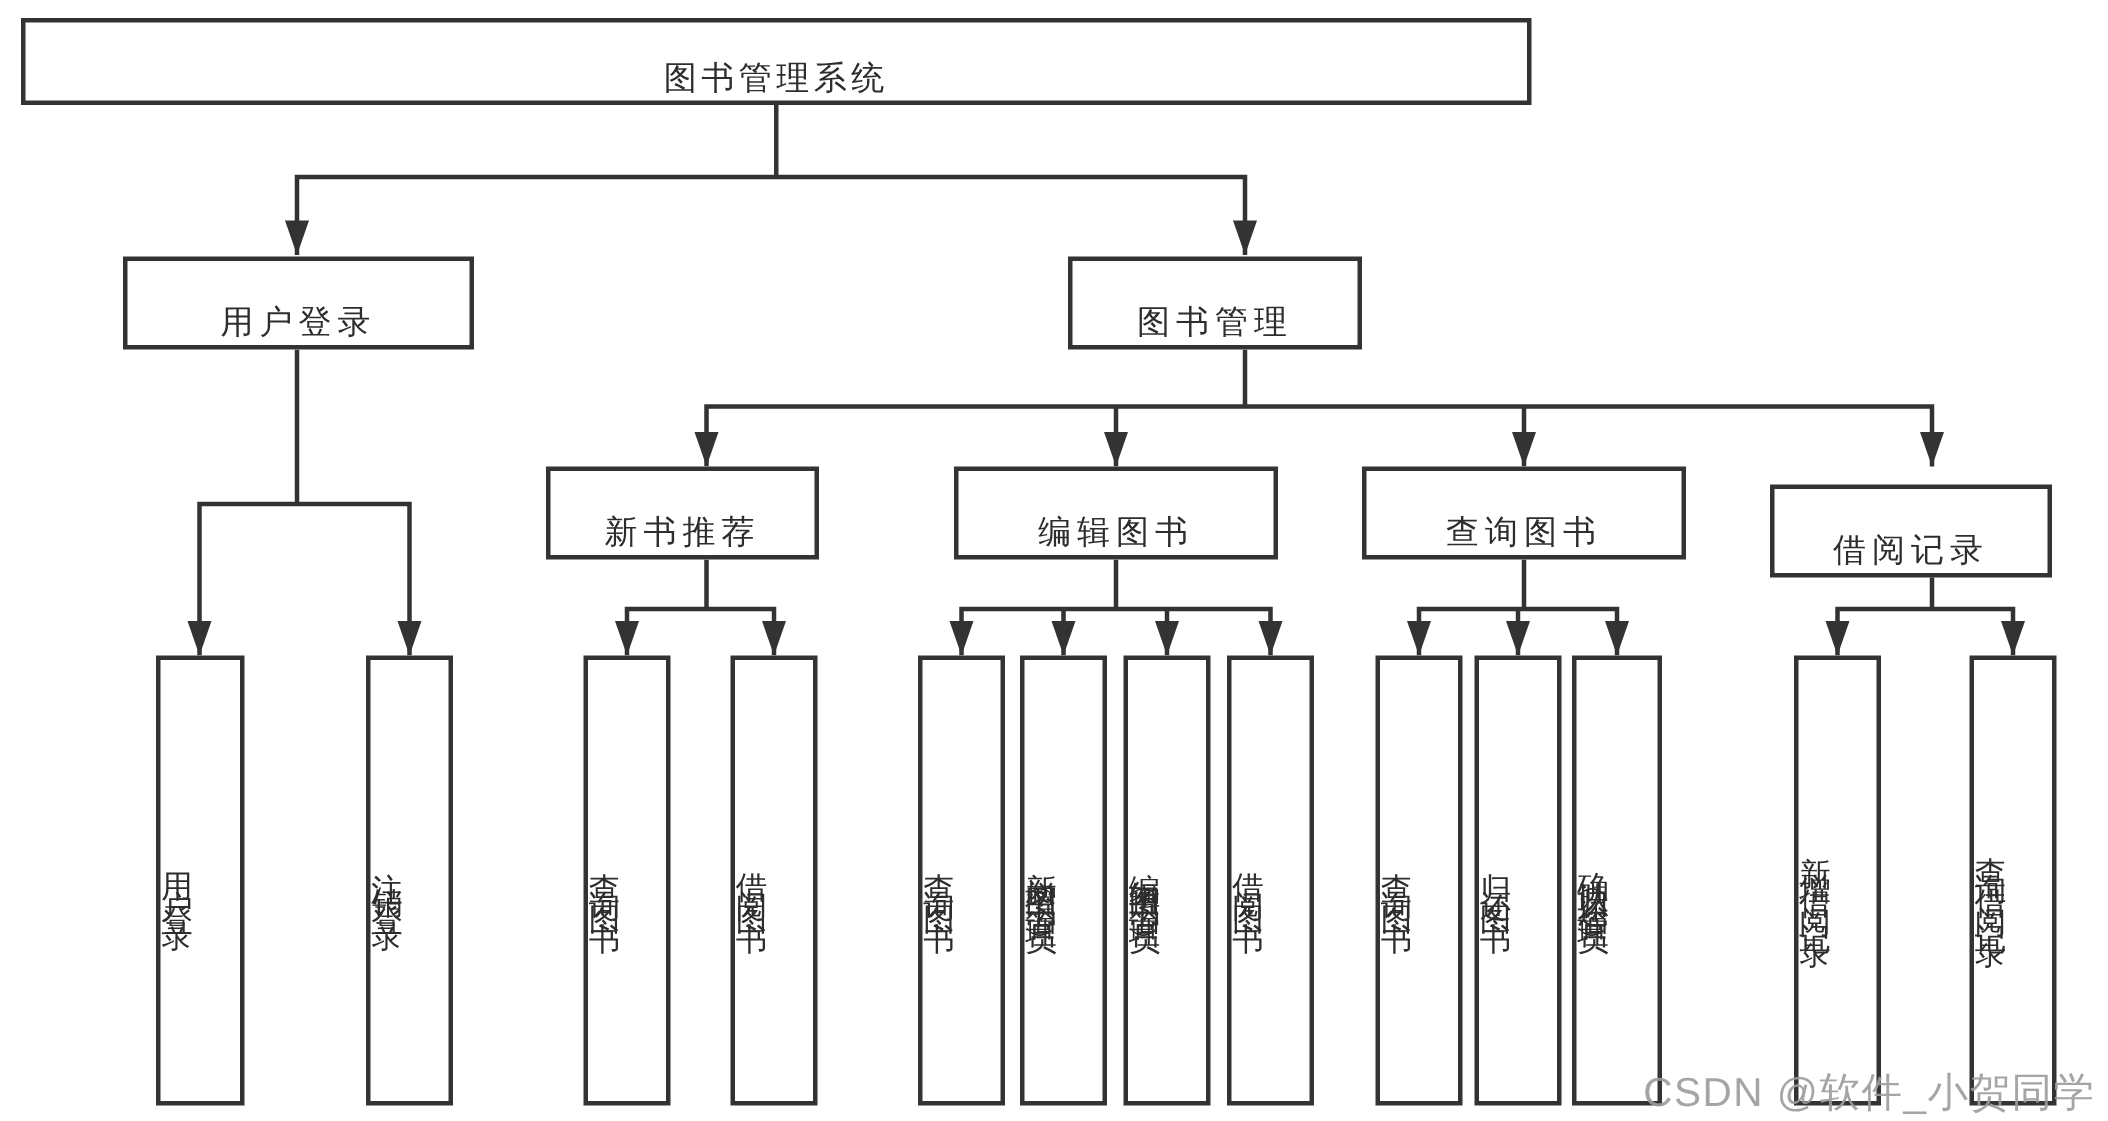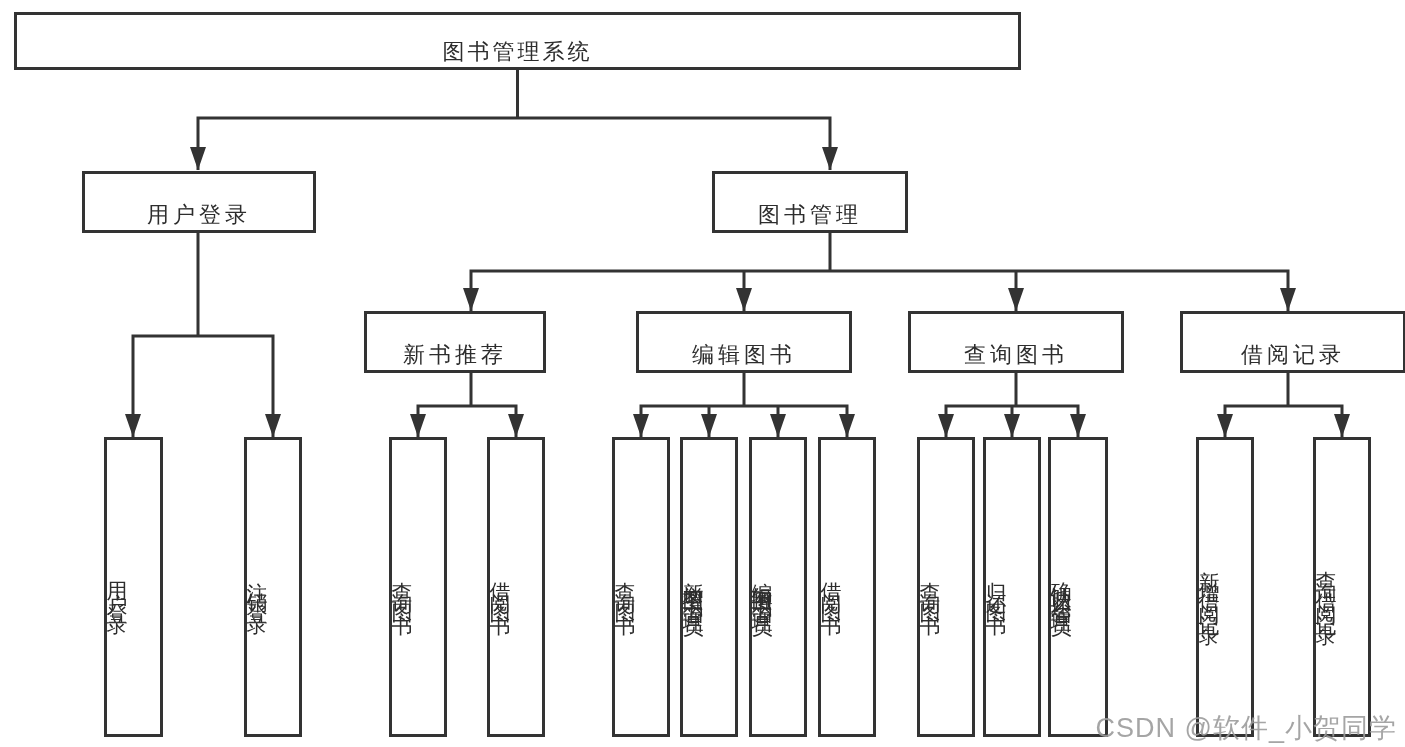--- a/index.html
+++ b/index.html
@@ -99,21 +99,21 @@
 
 <div class="box h-box" style="left:364px;top:311px;width:182px;height:62px">
   <span>新书推荐</span>
 </div>
 <div class="box h-box" style="left:636px;top:311px;width:216px;height:62px">
   <span>编辑图书</span>
 </div>
 <div class="box h-box" style="left:908px;top:311px;width:216px;height:62px">
   <span>查询图书</span>
 </div>
-<div class="box h-box" style="left:1180px;top:311px;width:226px;height:62px">
+<div class="box h-box" style="left:1180px;top:323px;width:188px;height:62px">
   <span>借阅记录</span>
 </div>
 
 <div class="box v-box" style="left:104px;top:437px;width:59px;height:300px">
   <span>用户登录</span>
 </div>
 <div class="box v-box" style="left:244px;top:437px;width:58px;height:300px">
   <span>注销登录</span>
 </div>
 

